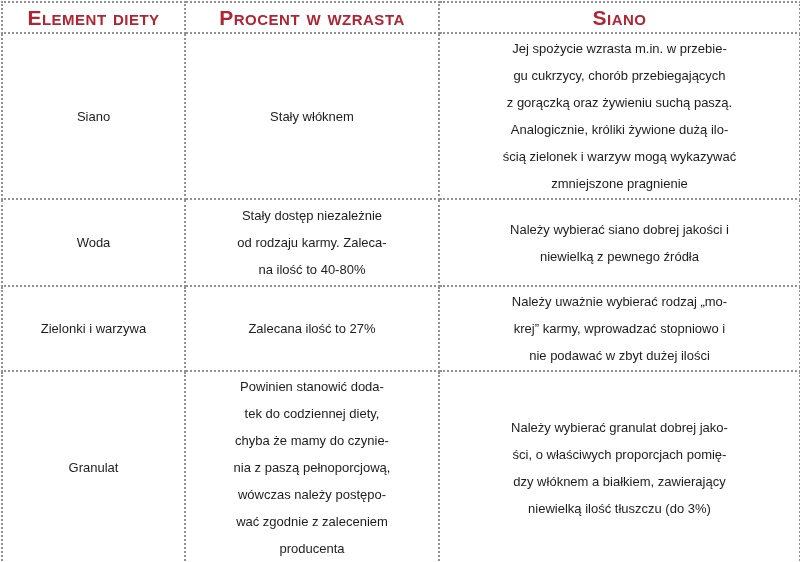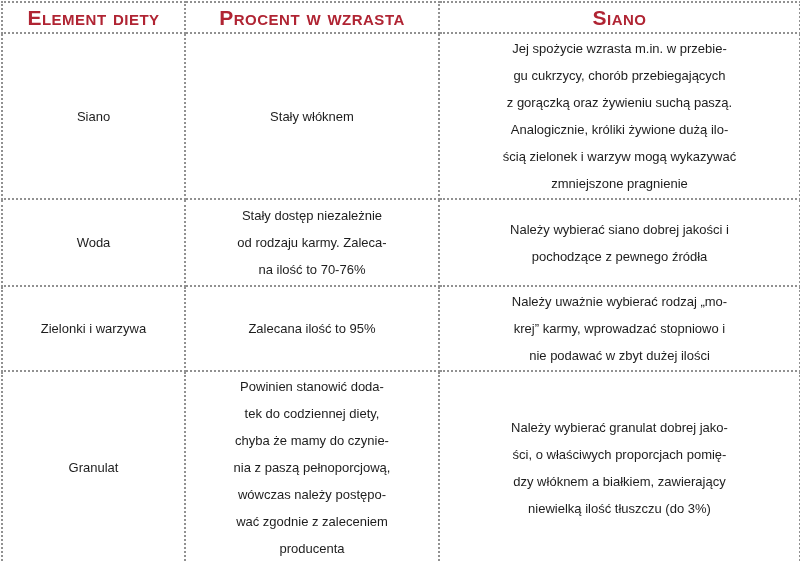--- a/index.html
+++ b/index.html
@@ -73,27 +73,27 @@
 gu cukrzycy, chorób przebiegających
 z gorączką oraz żywieniu suchą paszą.
 Analogicznie, króliki żywione dużą ilo-
 ścią zielonek i warzyw mogą wykazywać
 zmniejszone pragnienie</td>
     </tr>
     <tr class="row-1">
       <td>Woda</td>
       <td>Stały dostęp niezależnie
 od rodzaju karmy. Zaleca-
-na ilość to 70-76%</td>
+na ilość to 40-80%</td>
       <td>Należy wybierać siano dobrej jakości i
-pochodzące z pewnego źródła</td>
+niewielką z pewnego źródła</td>
     </tr>
     <tr class="row-2">
       <td>Zielonki i warzywa</td>
-      <td>Zalecana ilość to 95%</td>
+      <td>Zalecana ilość to 27%</td>
       <td>Należy uważnie wybierać rodzaj „mo-
 krej” karmy, wprowadzać stopniowo i
 nie podawać w zbyt dużej ilości</td>
     </tr>
     <tr class="row-3">
       <td>Granulat</td>
       <td>Powinien stanowić doda-
 tek do codziennej diety,
 chyba że mamy do czynie-
 nia z paszą pełnoporcjową,

